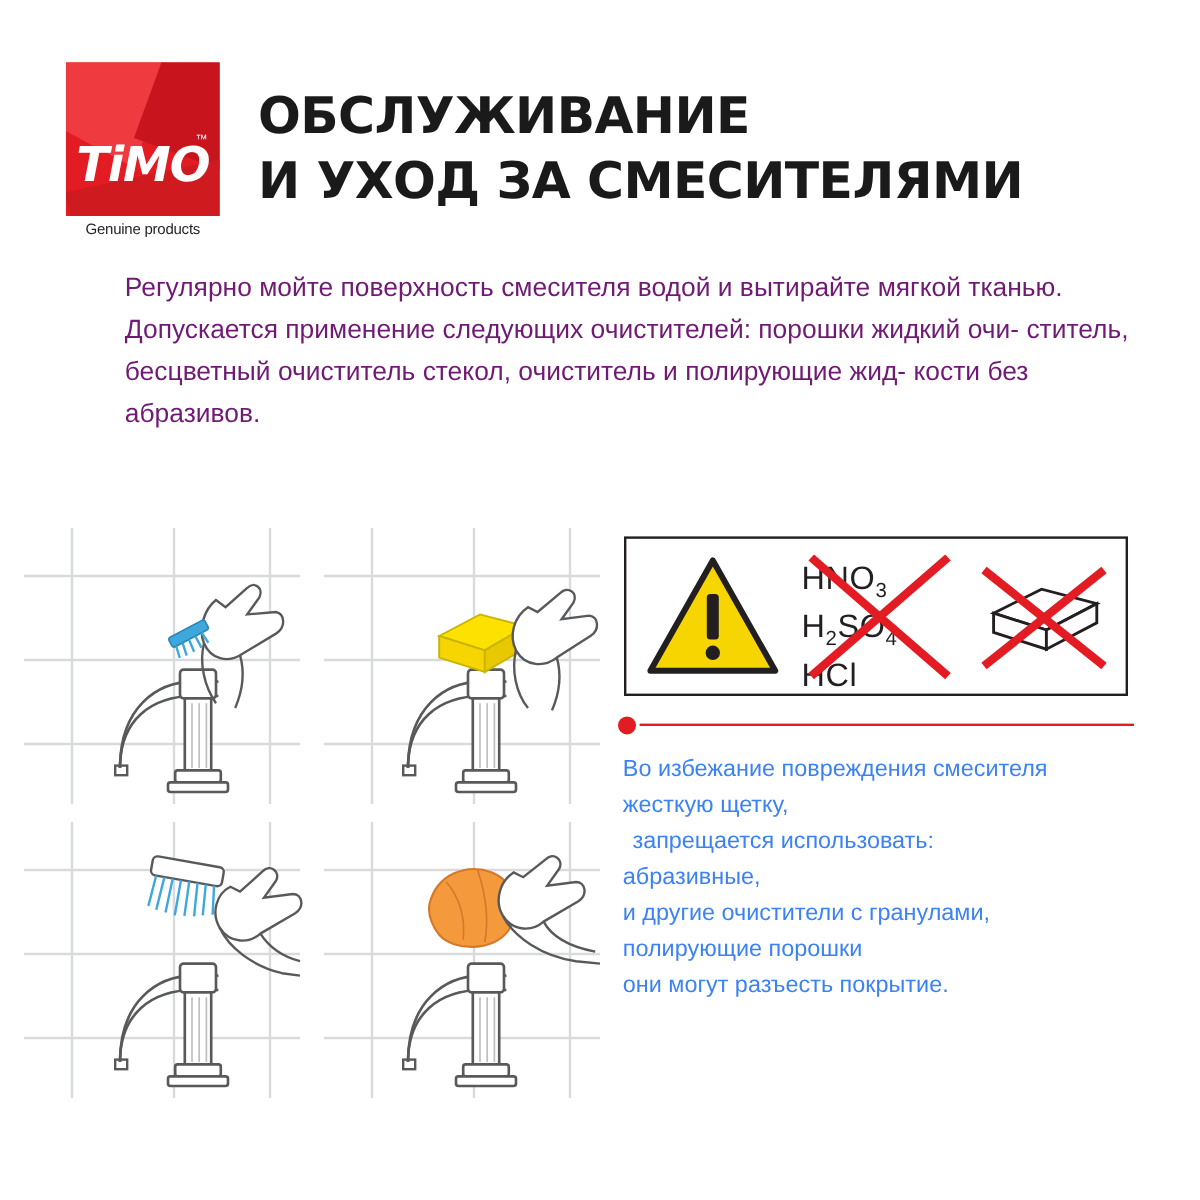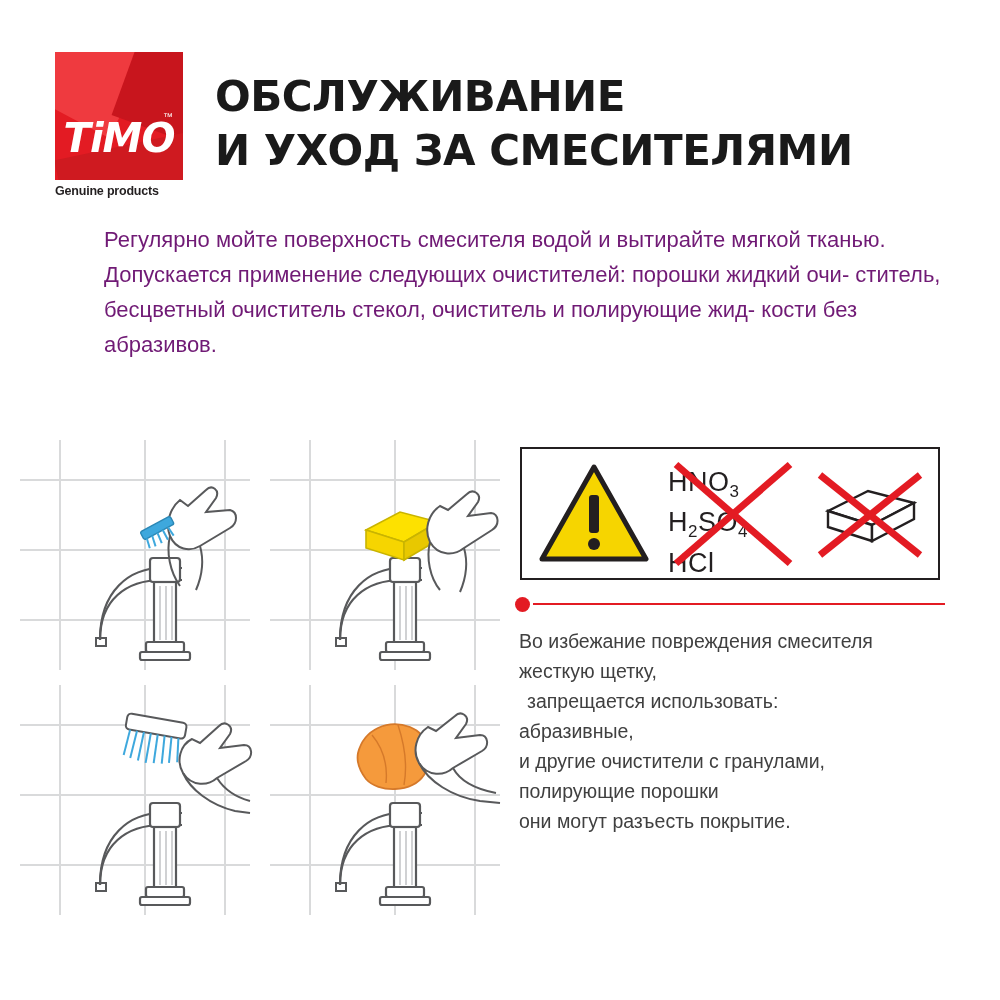--- a/index.html
+++ b/index.html
@@ -79,23 +79,23 @@
     bottom: 58px;
     font-size: 10px;
     color: #ffffff;
     font-family: "Liberation Sans", sans-serif;
   }
   .logo-tagline {
     position: absolute;
     left: 0;
     top: 132px;
     width: 128px;
-    text-align: left;
+    text-align: center;
     font-size: 12.5px;
-    font-weight: bold;
+    font-weight: normal;
     color: #231f20;
     letter-spacing: -0.2px;
   }
   .title {
     position: absolute;
     left: 160px;
     top: 18px;
     width: 790px;
     font-family: "DejaVu Sans", sans-serif;
     font-weight: bold;
@@ -197,21 +197,21 @@
   }
 
   
   .warntext {
     position: absolute;
     left: 519px;
     top: 626px;
     width: 430px;
     font-size: 19.5px;
     line-height: 30px;
-    color: #404040;
+    color: #3b82f6;
   }
   .warntext .ind { display: block; }
   .warntext .ind.i1 { padding-left: 0; }
   .warntext .ind.i2 { padding-left: 8px; }
 </style>
 </head>
 <body>
 
 <div class="page">
 

